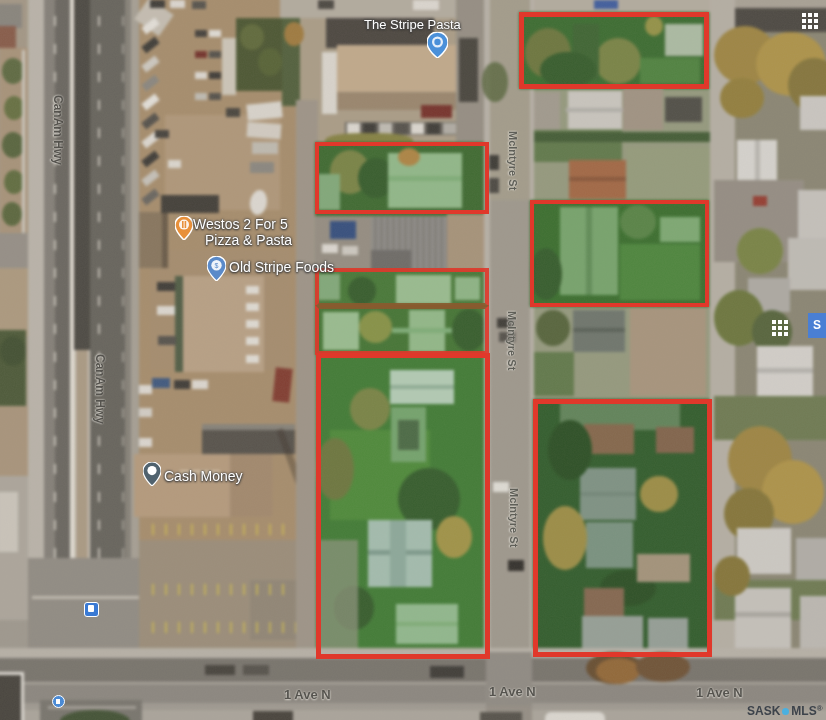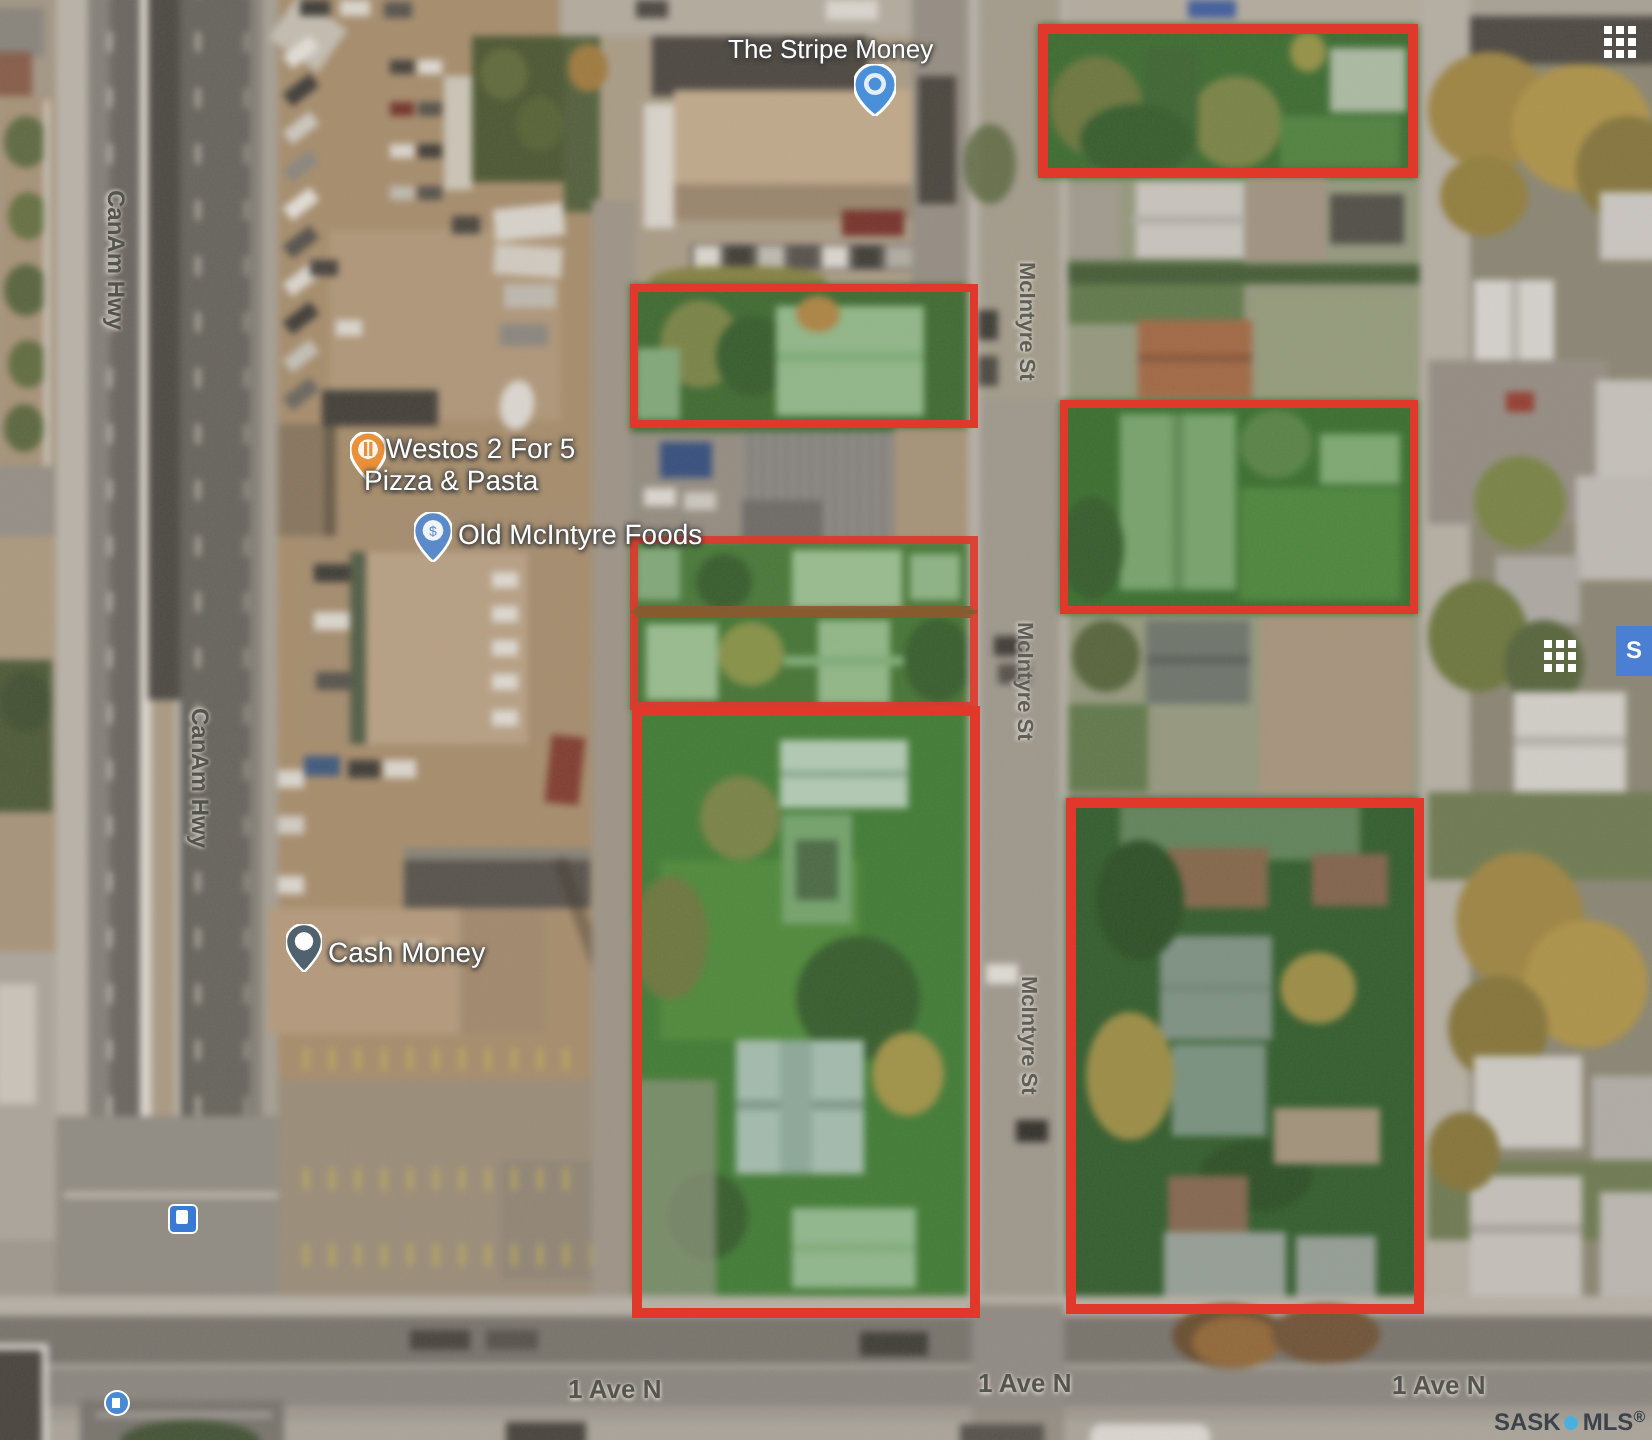--- a/index.html
+++ b/index.html
@@ -607,46 +607,46 @@
 <div style="position:absolute;left:530px;top:200px;width:179px;height:107px;border:4px solid #e0382b;box-sizing:border-box;"></div>
 
 <div style="position:absolute;left:315px;top:268px;width:174px;height:39px;border:4px solid #e0382b;border-bottom:4px solid #8a5a2e;box-sizing:border-box;opacity:.9;"></div>
 
 <div style="position:absolute;left:315px;top:305px;width:174px;height:50px;border:4px solid #e0382b;border-top:4px solid #8a5a2e;box-sizing:border-box;opacity:.9;"></div>
 
 <div style="position:absolute;left:316px;top:353px;width:174px;height:306px;border:5px solid #e0382b;box-sizing:border-box;"></div>
 
 <div style="position:absolute;left:533px;top:399px;width:179px;height:258px;border:5px solid #e0382b;box-sizing:border-box;"></div>
 
-<div class="poi" style="left:364px;top:17px;font-size:13px;">The Stripe Money</div>
+<div class="poi" style="left:364px;top:17px;font-size:13px;">The Stripe Pasta</div>
 
 <svg style="position:absolute;left:427px;top:32px;" width="21" height="26" viewBox="0 0 21 26">
 <path d="M10.5 0C4.7 0 0 4.7 0 10.5c0 7.9 10.5 15.5 10.5 15.5S21 18.4 21 10.5C21 4.7 16.3 0 10.5 0z" fill="#4a90d9" stroke="#fff" stroke-width="1.5"></path>
 <circle cx="10.5" cy="10" r="5.5" fill="#fff" opacity=".85"></circle>
         <circle cx="10.5" cy="10" r="3.2" fill="#4a90d9"></circle>
       </svg>
 
 <svg style="position:absolute;left:175px;top:216px;" width="18" height="24" viewBox="0 0 18 24">
 <path d="M9 0C4 0 0 4 0 9c0 6.8 9 15 9 15s9-8.2 9-15c0-5-4-9-9-9z" fill="#e8903a" stroke="#fff" stroke-width="1.5"></path>
 <circle cx="9" cy="8.6" r="5" fill="#fff" opacity=".9"></circle>
         <rect x="7" y="5" width="1.6" height="7" fill="#e8903a"></rect>
         <rect x="9.6" y="5" width="1.6" height="7" fill="#e8903a"></rect>
       </svg>
 
 <div class="poi" style="left:193px;top:216px;font-size:14px;">Westos 2 For 5</div>
 
-<div class="poi" style="left:182px;top:232px;font-size:14px;">Pizza &amp; Pasta</div>
+<div class="poi" style="left:205px;top:232px;font-size:14px;">Pizza &amp; Pasta</div>
 
 <svg style="position:absolute;left:207px;top:256px;" width="19" height="25" viewBox="0 0 19 25">
 <path d="M9.5 0C4.3 0 0 4.3 0 9.5 0 16.6 9.5 25 9.5 25S19 16.6 19 9.5C19 4.3 14.7 0 9.5 0z" fill="#5a8ac9" stroke="#fff" stroke-width="1.3"></path>
 <circle cx="9.5" cy="9.2" r="5.2" fill="#fff" opacity=".9"></circle>
         <text x="9.5" y="12" font-size="7" text-anchor="middle" fill="#5a8ac9" font-family="Liberation Sans">$</text>
       </svg>
 
-<div class="poi" style="left:229px;top:259px;font-size:14px;">Old McIntyre Foods</div>
+<div class="poi" style="left:229px;top:259px;font-size:14px;">Old Stripe Foods</div>
 
 <svg style="position:absolute;left:143px;top:462px;" width="18" height="24" viewBox="0 0 18 24">
 <path d="M9 0C4 0 0 4 0 9c0 6.8 9 15 9 15s9-8.2 9-15c0-5-4-9-9-9z" fill="#50626e" stroke="#fff" stroke-width="1.2"></path>
 <circle cx="9" cy="8.6" r="4.6" fill="#fff"></circle>
       </svg>
 
 <div class="poi" style="left:164px;top:468px;font-size:14px;">Cash Money</div>
 
 <div class="st vert" style="left:51px;top:95px;font-size:12px;font-weight:bold;color:#55534e;">CanAm Hwy</div>
 

